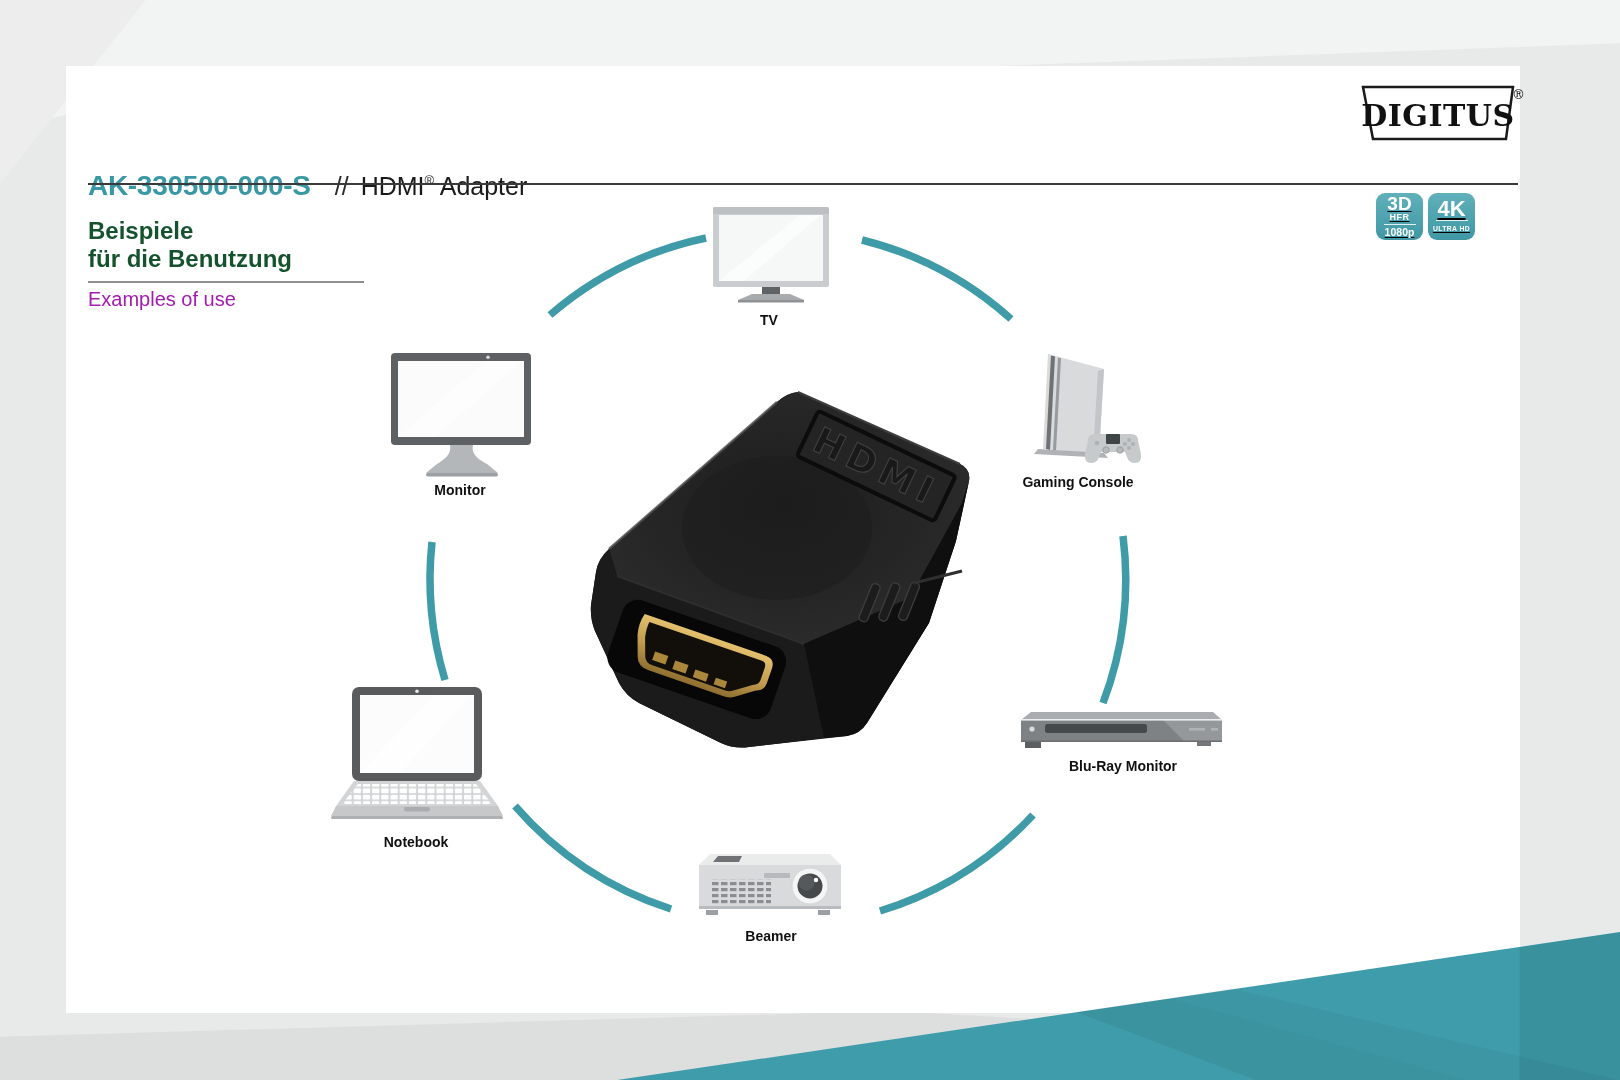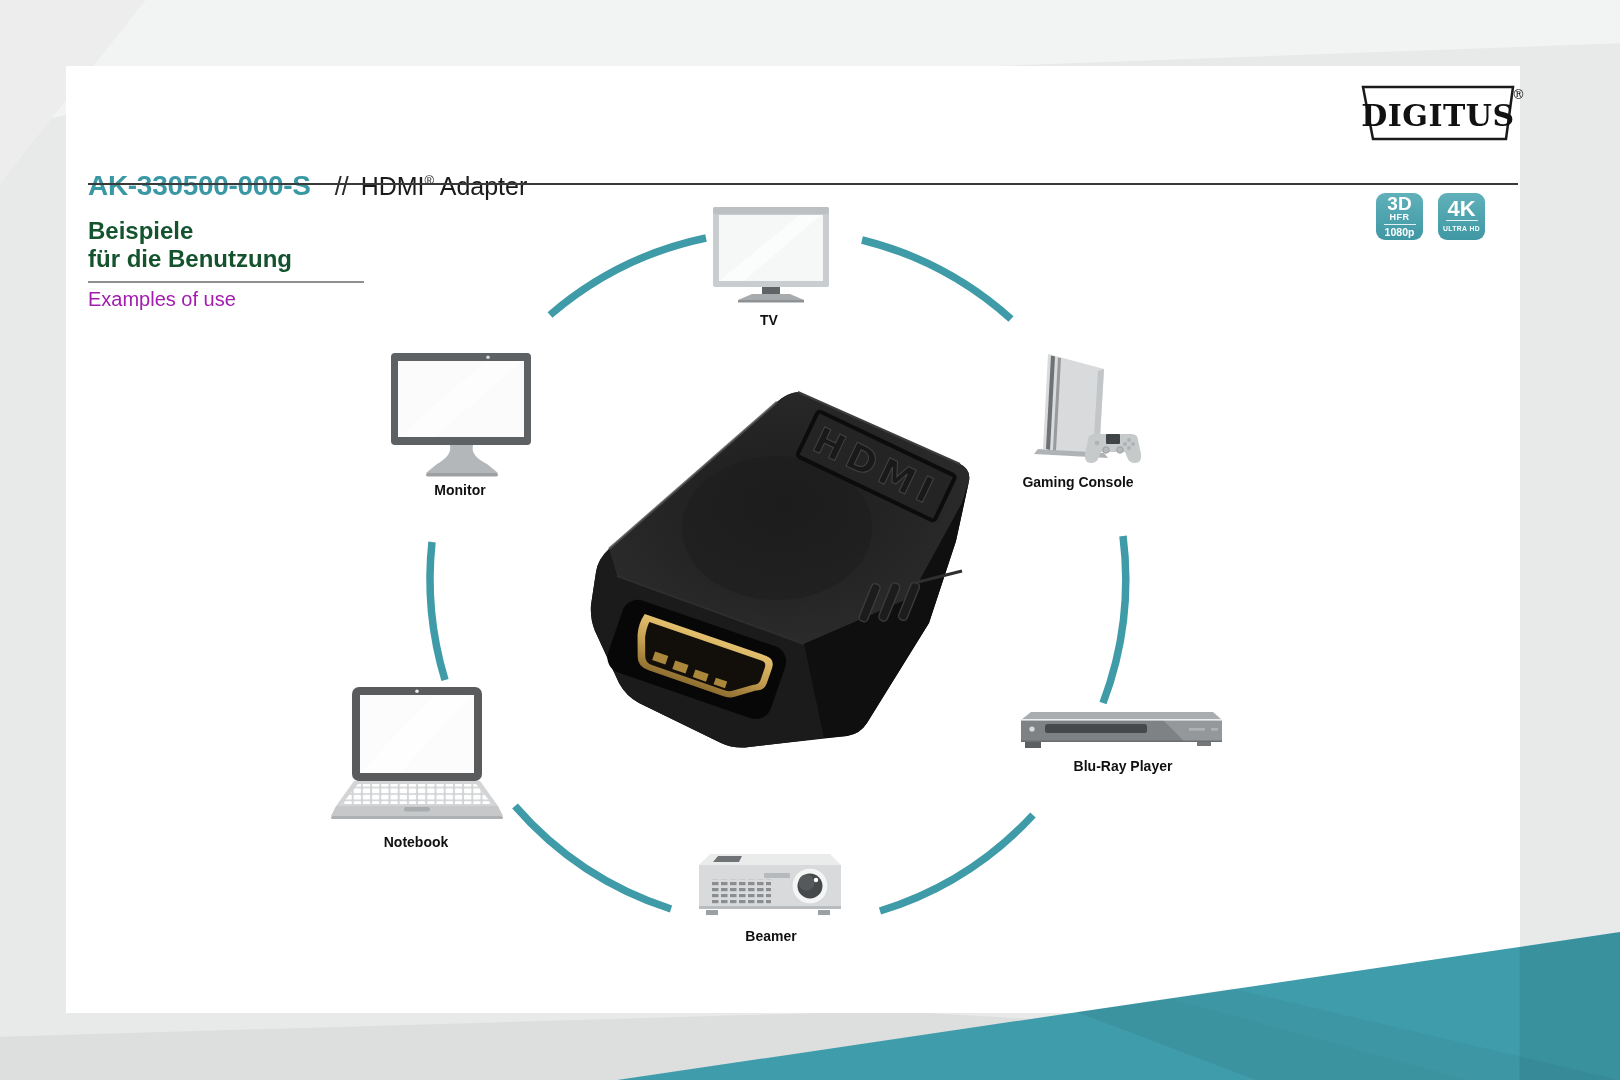--- a/index.html
+++ b/index.html
@@ -13,21 +13,21 @@
   .card{position:absolute;left:66px;top:66px;width:1454px;height:947px;background:#fff;}
   .header-row{position:absolute;left:88px;top:141px;display:flex;align-items:baseline;white-space:nowrap;}
   .product-code{font-size:28px;font-weight:bold;color:#3A98A4;letter-spacing:-0.3px;}
   .header-sep{font-size:25px;color:#2a2a2a;margin-left:24px;margin-right:12px;font-weight:500;}
   .product-name{font-size:25px;color:#1a1a1a;font-weight:500;margin-top:31px;}
   .product-name sup{font-size:13px;vertical-align:10px;}
   .header-rule{position:absolute;left:88px;top:183px;width:1430px;height:2px;background:#3a3a3a;}
   .sec-heading{position:absolute;left:88px;top:217px;font-size:24px;font-weight:bold;color:#14532d;line-height:28px;}
   .sec-rule{position:absolute;left:88px;top:281px;width:276px;height:2px;background:#8f8f8f;}
   .sec-heading-en{position:absolute;left:88px;top:288px;font-size:20px;font-weight:normal;color:#a21caf;}
-  .badges{position:absolute;left:1376px;top:193px;display:flex;gap:15px;}
+  .badges{position:absolute;left:1376px;top:193px;display:flex;gap:5px;text-decoration:underline;}
   .badge{width:47px;height:47px;border-radius:9px;color:#fff;font-weight:bold;
     background:linear-gradient(180deg,#60b0ba 0%,#3f98a4 100%);
     display:flex;flex-direction:column;align-items:center;justify-content:center;}
   .badge .t1{font-size:19px;line-height:17px;}
   .badge .t1.k4{font-size:22px;line-height:19px;}
   .badge .t2{font-size:9px;line-height:10px;letter-spacing:.5px;}
   .badge .div{width:32px;height:1.5px;background:rgba(255,255,255,.85);margin:2px 0;}
   .badge .t3{font-size:10.5px;line-height:11px;text-align:center;}
   .badge .t3.uhd{font-size:6.8px;letter-spacing:.4px;}
   .device-label{position:absolute;transform:translateX(-50%);font-size:14px;font-weight:bold;color:#101010;white-space:nowrap;}
@@ -152,21 +152,21 @@
   <polygon points="148,12 207,12 207,34 170,34" fill="#94989a"></polygon>
   <rect x="6" y="11" width="201" height="1.6" fill="#eceeee"></rect>
   <rect x="30" y="16" width="102" height="9" rx="2.5" fill="#45494b"></rect>
   <circle cx="17" cy="21" r="2.6" fill="#d9dbdc"></circle>
   <rect x="174" y="20" width="16" height="2.6" fill="#aeb2b4"></rect>
   <rect x="196" y="20" width="7" height="2.6" fill="#aeb2b4"></rect>
   <rect x="6" y="32.5" width="201" height="1.5" fill="#6a6e70"></rect>
   <rect x="10" y="34" width="16" height="6" fill="#5b5f61"></rect>
   <rect x="182" y="34" width="14" height="4" fill="#74787a"></rect>
 </svg>
-<div class="device-label" style="left:1123px;top:758px;">Blu-Ray Player</div>
+<div class="device-label" style="left:1123px;top:758px;">Blu-Ray Monitor</div>
 
 <svg class="abs" style="left:694px;top:852px;" width="155" height="70" viewBox="0 0 155 70">
   <defs>
     <pattern id="vent" width="9" height="6" patternUnits="userSpaceOnUse">
       <rect width="6.5" height="3.2" fill="#8a8e90"></rect>
     </pattern>
   </defs>
   <polygon points="16,2 136,2 147,13 5,13" fill="#eaecec"></polygon>
   <polygon points="24,4 48,4 45,10 19,10" fill="#6f7375"></polygon>
   <rect x="5" y="13" width="142" height="44" fill="#d8dadb"></rect>

